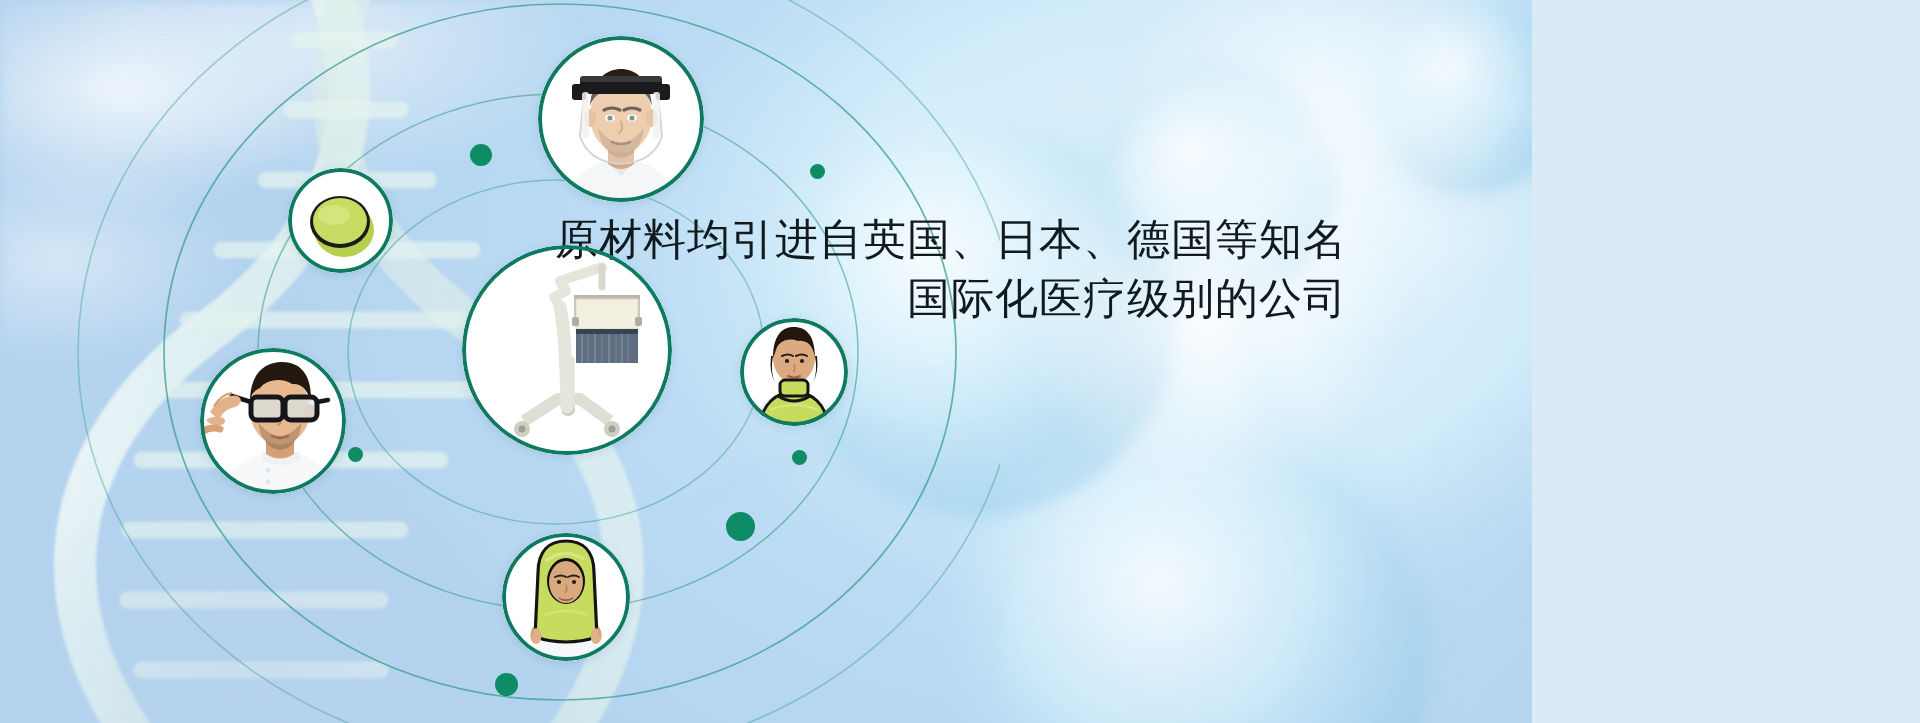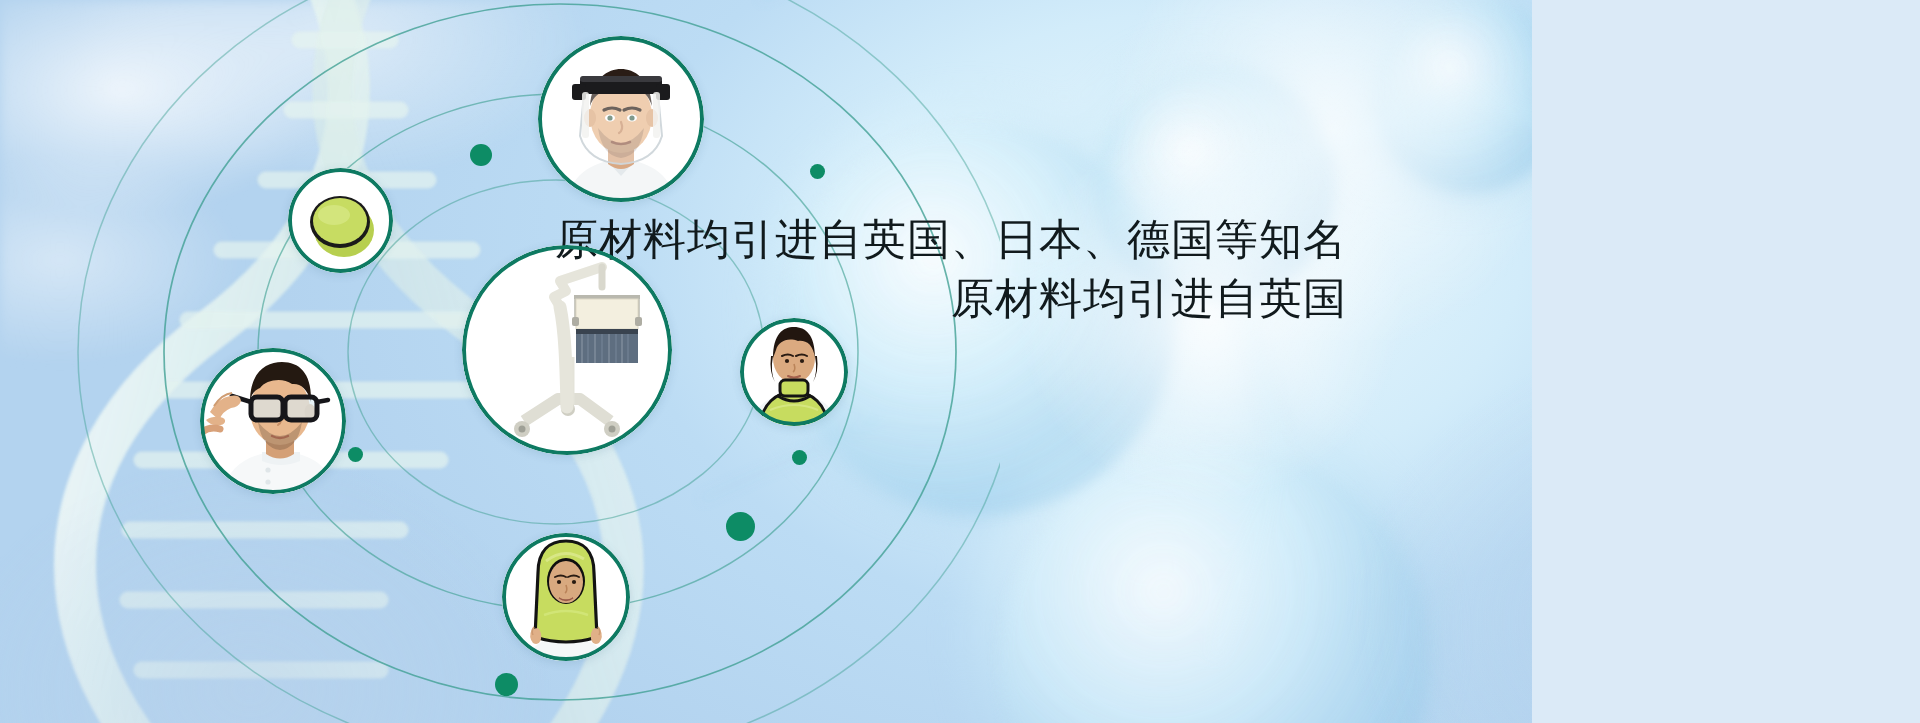--- a/index.html
+++ b/index.html
@@ -417,17 +417,17 @@
         <path d="M98 96 q4 8 -1 14 q-6 3 -8 -4 q-1 -7 3 -11 Z" fill="#e0b088"></path>
         <path d="M96 94 q3 4 1 8" stroke="#cd9a71" stroke-width="1.6" fill="none"></path>
       </svg>
     </div>
     <div class="ring"></div>
   </div>
 
   <div class="textblock">
     <div class="headline">
       <span class="l1">原材料均引进自英国、日本、德国等知名</span>
-      <span class="l2">原材料均引进自英国</span>
+      <span class="l2">国际化医疗级别的公司</span>
     </div>
   </div>
 
 </div>
 
 </body></html>

